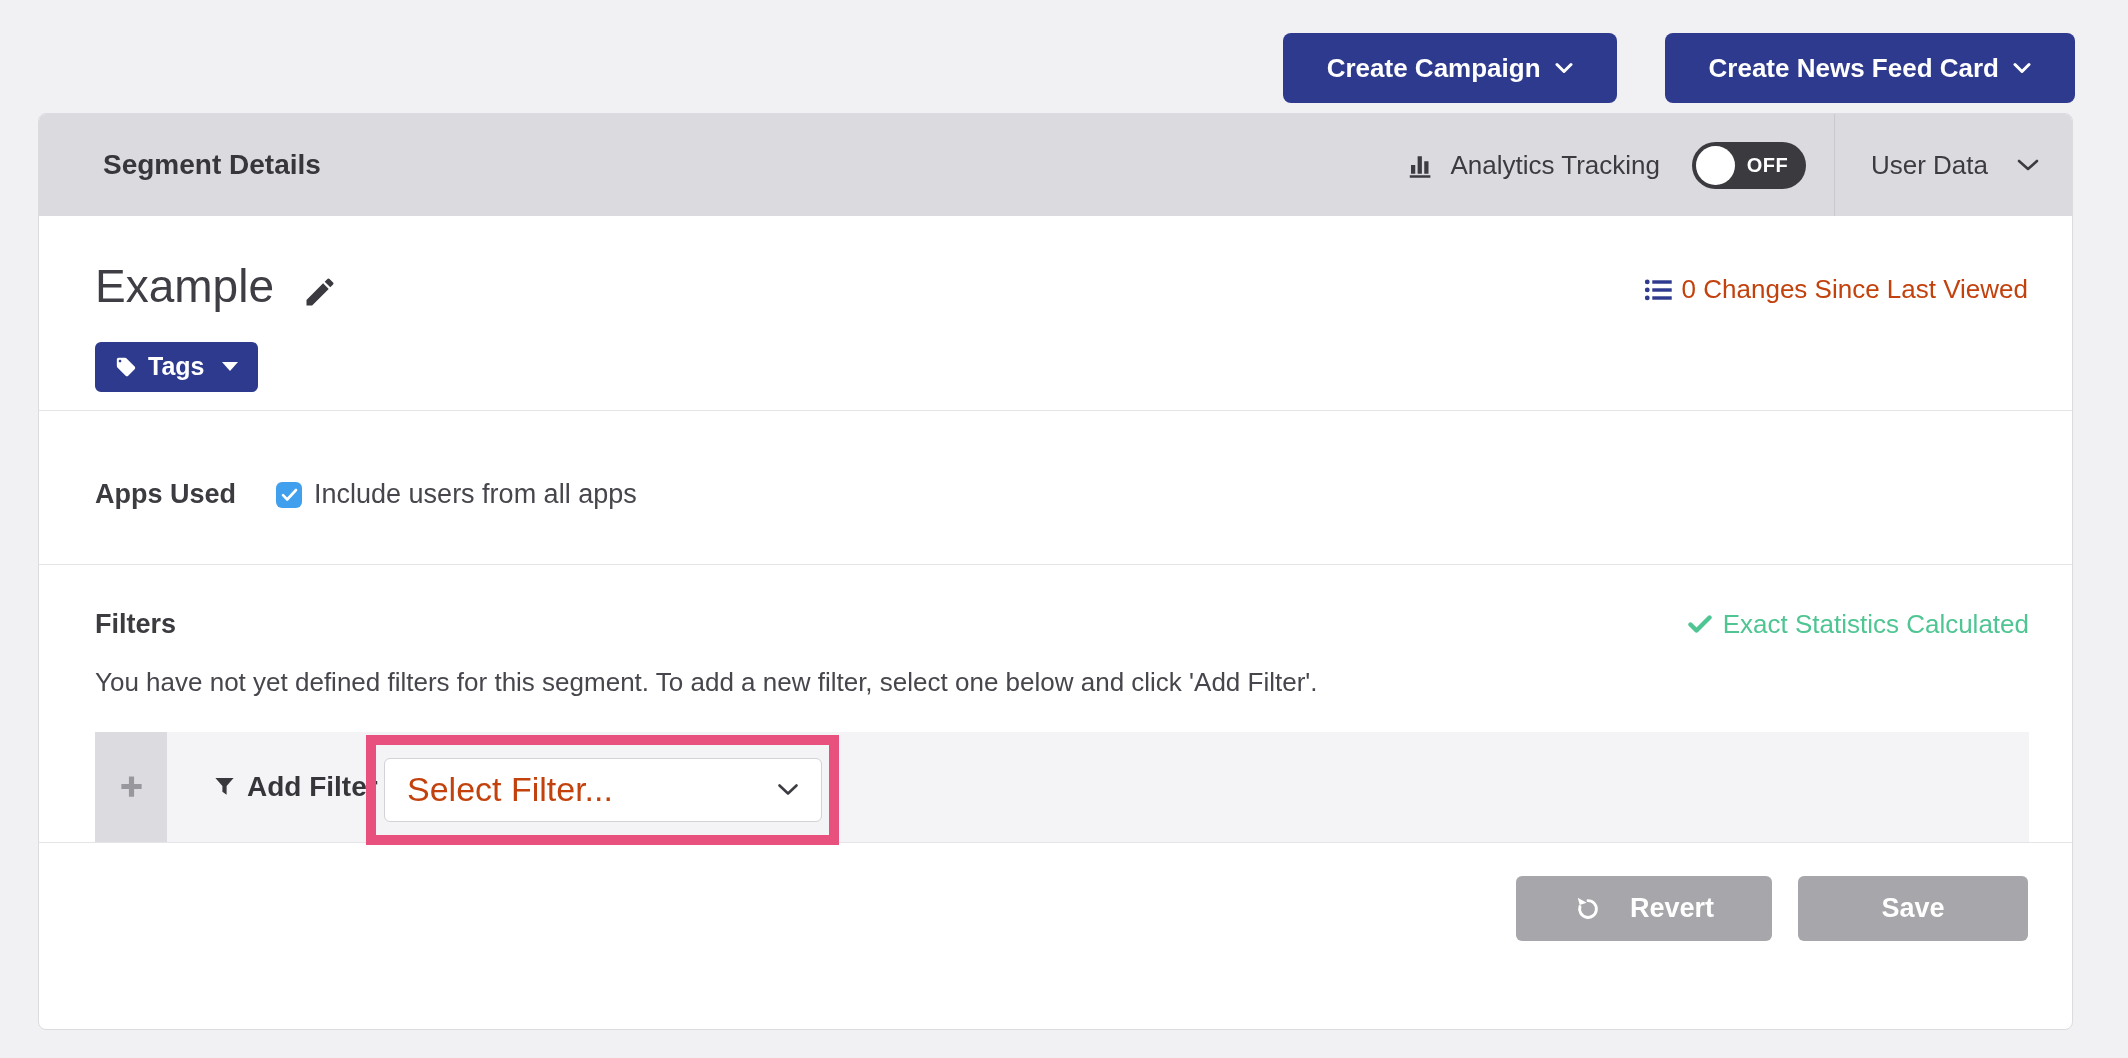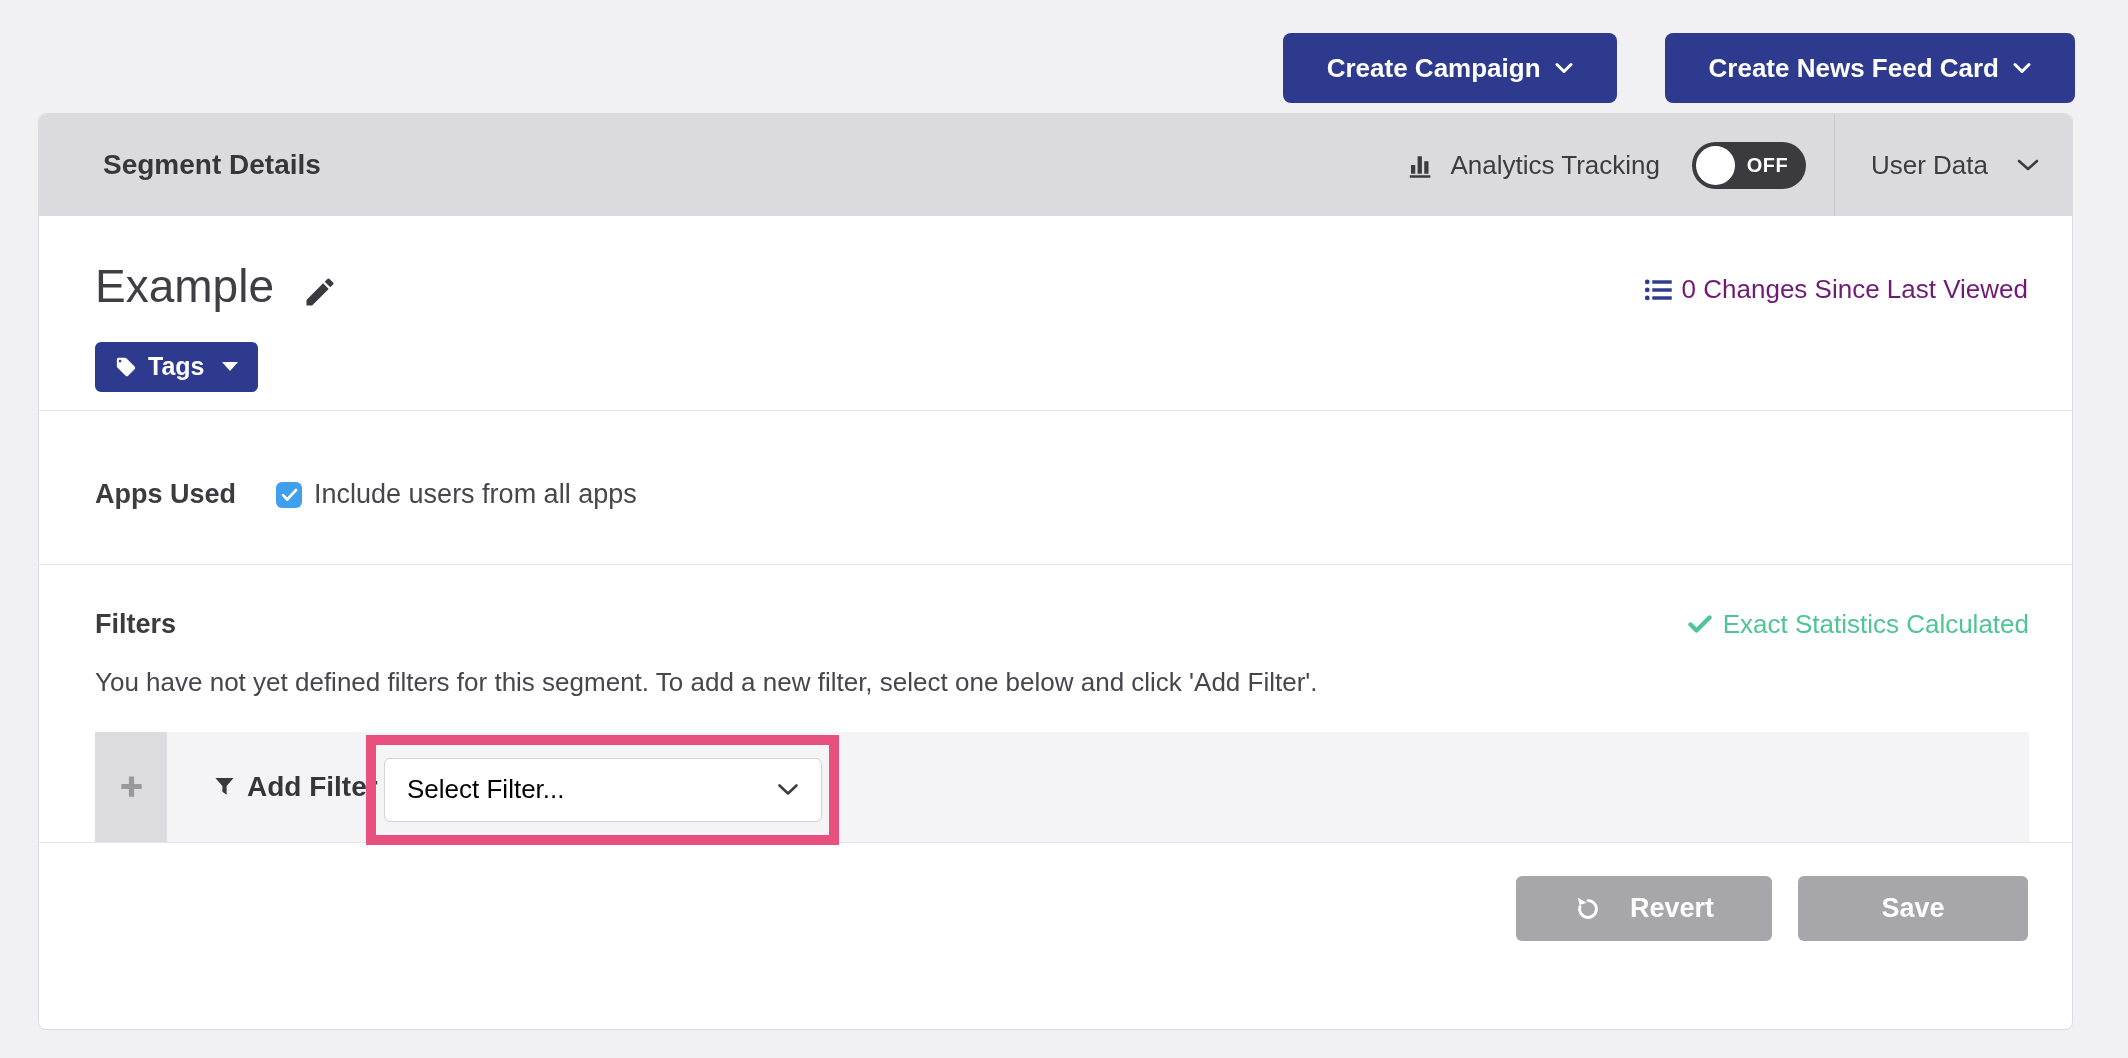--- a/index.html
+++ b/index.html
@@ -43,21 +43,21 @@
   .toggle-state { color: #ffffff; font-size: 20px; font-weight: bold; letter-spacing: .5px; margin: 0 auto; padding-right: 6px; }
   .v-divider { width: 1px; height: 102px; background: #c9c9ce; margin: 0 36px 0 28px; }
   .user-data { display: flex; align-items: center; gap: 28px; padding-right: 32px; font-size: 26px; color: #3b3b41; cursor: pointer; }
   
   .sec-title { padding: 42px 44px 18px 56px; }
   .title-row { display: flex; align-items: flex-start; }
   .segment-name { font-size: 46px; font-weight: 400; color: #3e3e44; line-height: 1.25; }
   .edit-ic { margin: 16px 0 0 28px; cursor: pointer; }
   .changes-link {
     margin-left: auto; margin-top: 16px; display: flex; align-items: center; gap: 10px;
-    color: #701a75; font-size: 26px; text-decoration: none; cursor: pointer;
+    color: #c2410c; font-size: 26px; text-decoration: none; cursor: pointer;
   }
   .tags-row { margin-top: 26px; }
   .btn-tags {
     background: #2e3a8d; color: #fff; border: none; cursor: pointer;
     height: 50px; padding: 0 20px; border-radius: 6px;
     font-family: inherit; font-size: 25px; font-weight: bold;
     display: inline-flex; align-items: center; gap: 11px;
   }
   .caret-down { width: 0; height: 0; border-left: 8px solid transparent; border-right: 8px solid transparent; border-top: 9px solid #ffffff; margin-left: 6px; }
   
@@ -78,21 +78,21 @@
   .builder { margin-top: 34px; height: 110px; display: flex; position: relative; }
   .plus-cell { width: 72px; background: #dcdce0; display: flex; align-items: center; justify-content: center; cursor: pointer; flex: none; }
   .builder-main { flex: 1; background: #f4f4f6; display: flex; align-items: center; padding-left: 46px; gap: 11px; }
   .add-filter-label { font-size: 28px; font-weight: bold; color: #35353a; }
   .annotation {
     position: absolute; left: 271px; top: 3px; width: 473px; height: 110px;
     border: 10px solid #e8507d; display: flex; align-items: center; padding-left: 8px;
   }
   .filter-select {
     width: 438px; height: 64px; background: #ffffff; border: 1px solid #d2d2d7; border-radius: 6px;
-    display: flex; align-items: center; padding: 0 22px; font-size: 26px; color: #000000; cursor: pointer;
+    display: flex; align-items: center; padding: 0 22px; font-size: 34px; color: #c2410c; cursor: pointer;
   }
   .filter-select .chev { margin-left: auto; }
   
   .footer { height: 132px; display: flex; align-items: center; justify-content: flex-end; gap: 26px; padding-right: 44px; }
   .btn-muted {
     background: #a7a7ab; color: #ffffff; border: none; cursor: default;
     height: 65px; border-radius: 6px; font-family: inherit; font-size: 27px; font-weight: bold;
     display: flex; align-items: center; justify-content: center; gap: 28px;
   }
   .btn-revert { width: 256px; }

